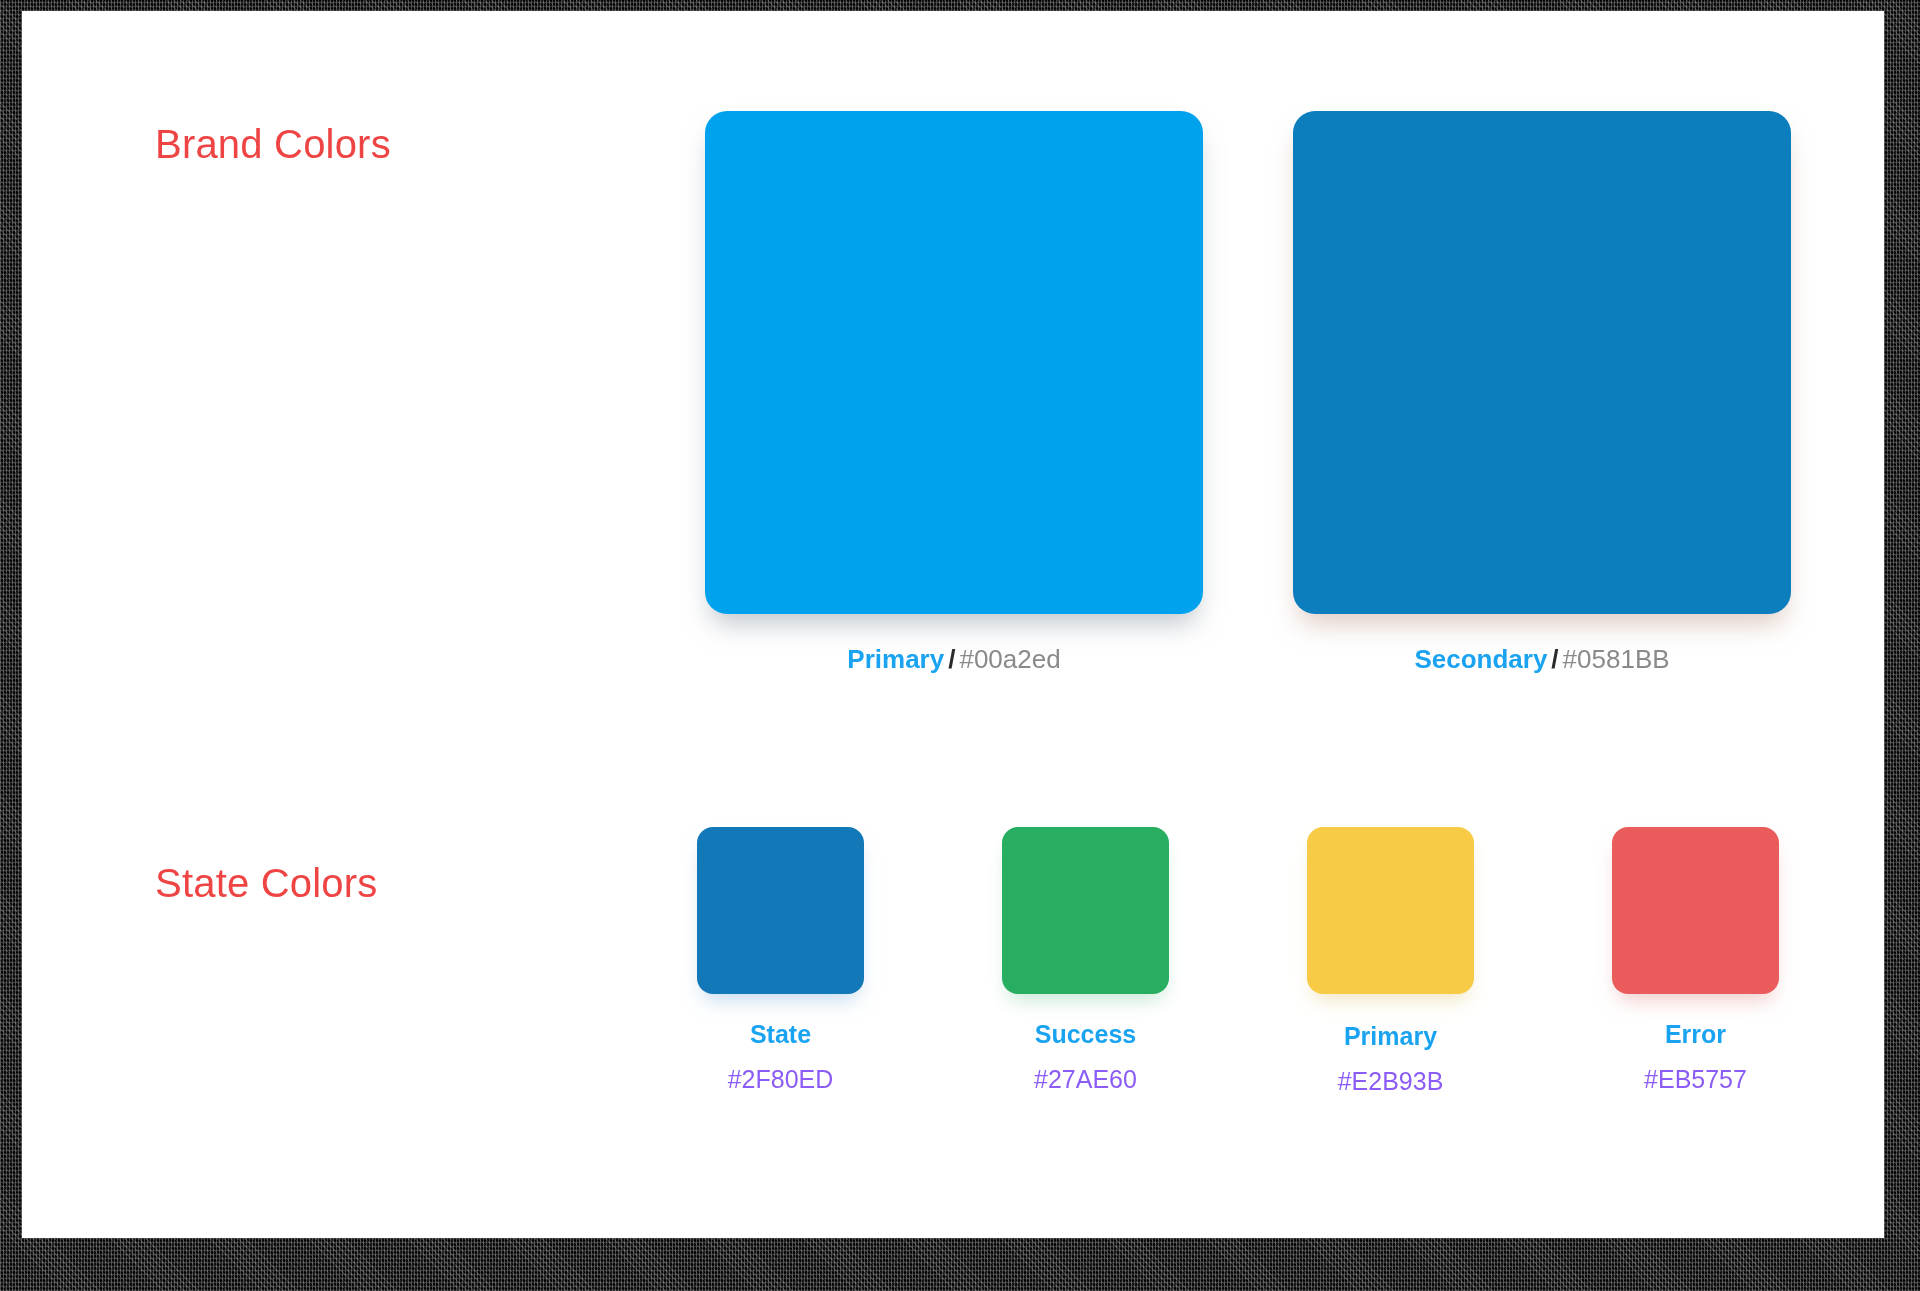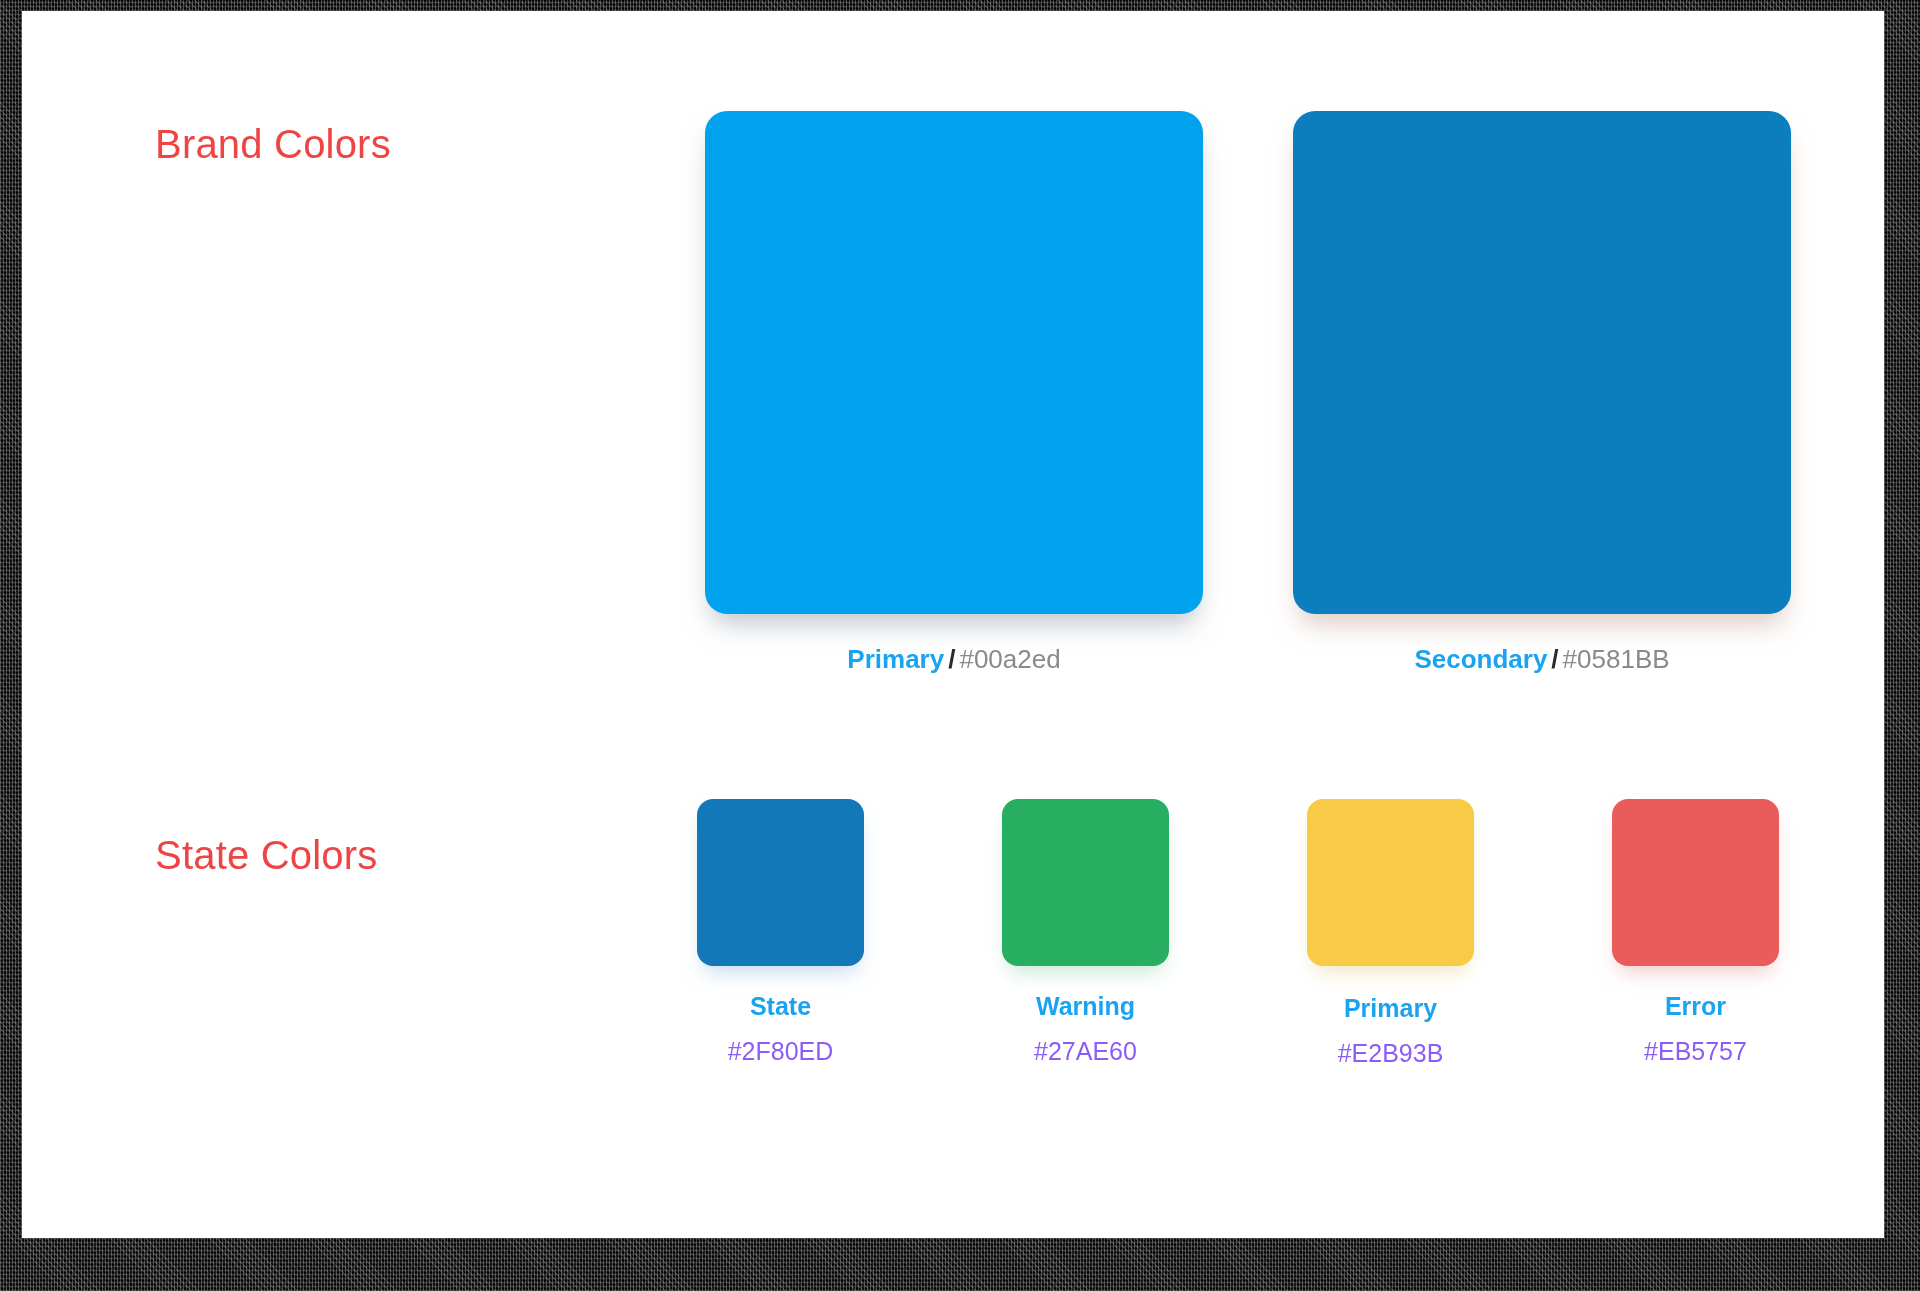--- a/index.html
+++ b/index.html
@@ -110,21 +110,21 @@
     color: #2b2b2b;
     padding: 0 4px;
   }
 
   .cap-hex {
     font-weight: 400;
     color: #8a8a8a;
   }
 
   
-  #state-section { top: 672px; height: 527px; }
+  #state-section { top: 700px; height: 527px; }
   #state-title   { top: 150px; }
 
   .state-swatches {
     position: absolute;
     left: 653px;
     top: 116px;
   }
 
   .state-item {
     position: absolute;
@@ -191,21 +191,21 @@
           <div class="state-item" style="left: 22px;">
             <div class="state-chip" style="background: rgb(19, 120, 184); box-shadow: rgba(159, 196, 228, 0.6) 0px 12px 20px -6px;"></div>
             <div class="state-caption">
               <div class="state-name">State</div>
               <div class="state-hex">#2F80ED</div>
             </div>
           </div>
           <div class="state-item" style="left: 327px;">
             <div class="state-chip" style="background: rgb(39, 174, 96); box-shadow: rgba(165, 217, 187, 0.6) 0px 12px 20px -6px;"></div>
             <div class="state-caption">
-              <div class="state-name">Warning</div>
+              <div class="state-name">Success</div>
               <div class="state-hex">#27AE60</div>
             </div>
           </div>
           <div class="state-item nudge-down" style="left: 632px;">
             <div class="state-chip" style="background: rgb(247, 203, 70); box-shadow: rgba(232, 214, 154, 0.6) 0px 12px 20px -6px;"></div>
             <div class="state-caption">
               <div class="state-name">Primary</div>
               <div class="state-hex">#E2B93B</div>
             </div>
           </div>

